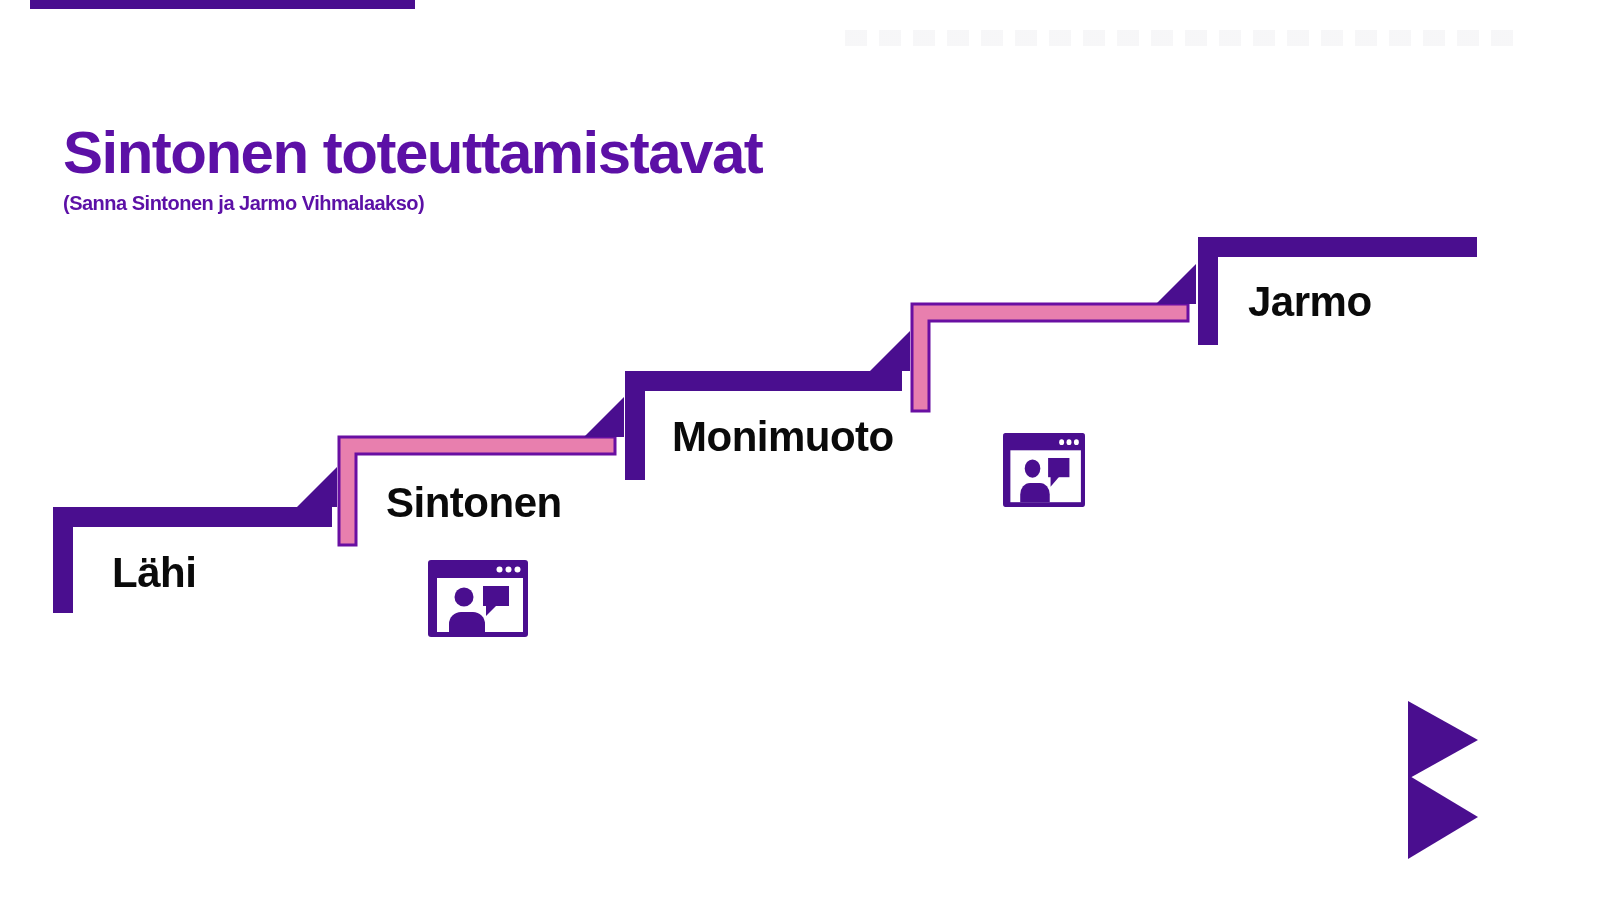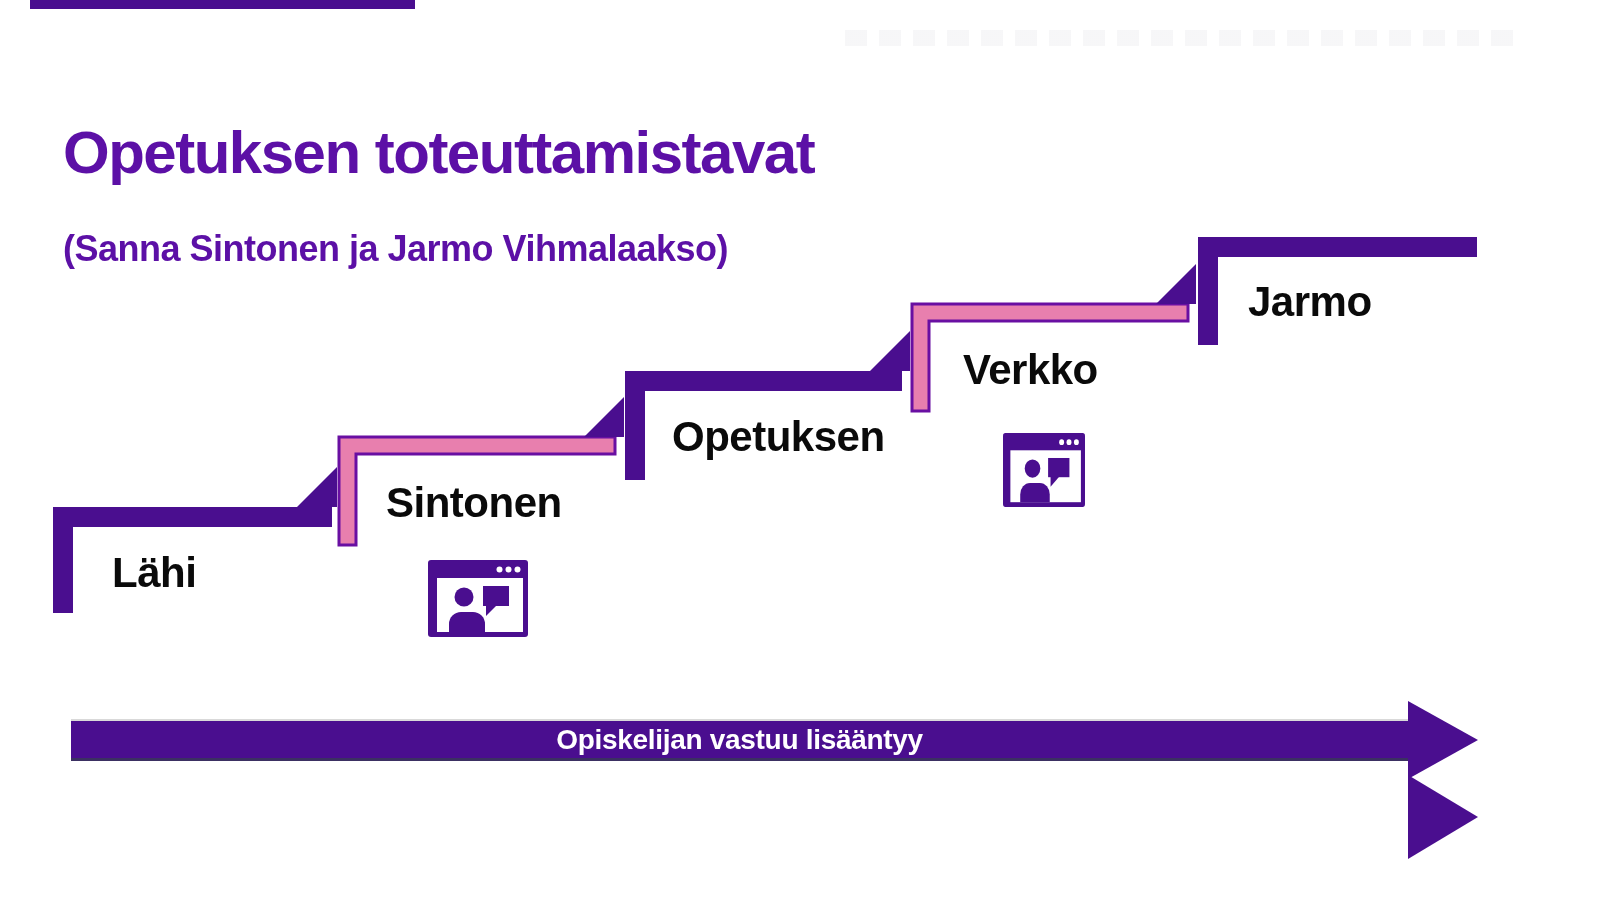--- a/index.html
+++ b/index.html
@@ -24,22 +24,22 @@
     background:repeating-linear-gradient(90deg, rgba(60,60,90,0.07) 0 22px, transparent 22px 34px);
     opacity:.6;
   }
   .title{
     position:absolute;left:63px;top:118px;
     font-size:60px;font-weight:bold;letter-spacing:-1.5px;
     color:var(--title-purple);white-space:nowrap;
   }
   .subtitle{
     position:absolute;left:63px;top:192px;
-    font-size:36px;font-weight:bold;letter-spacing:-0.5px;
-    color:var(--title-purple);white-space:nowrap;margin-top:36px;
+    font-size:20px;font-weight:bold;letter-spacing:-0.5px;
+    color:var(--title-purple);white-space:nowrap;
   }
   .lshape{position:absolute;}
   .fill-purple{fill:var(--purple);}
   .fill-pink{fill:var(--pink);stroke:var(--pink-border);stroke-width:3;}
   .step-label{
     position:absolute;font-size:42px;font-weight:bold;color:var(--label-black);
     white-space:nowrap;letter-spacing:-0.5px;
   }
   .tri{
     position:absolute;background:var(--purple);
@@ -66,21 +66,21 @@
 </style>
 </head>
 <body>
 
 <div class="stage">
 
   <div class="topbar"></div>
 
   <div class="artifact-strip"></div>
 
-  <div class="title">Opetuksen toteuttamistavat</div>
+  <div class="title">Sintonen toteuttamistavat</div>
   <div class="subtitle">(Sanna Sintonen ja Jarmo Vihmalaakso)</div>
 
   <svg class="lshape" style="left:53px;top:507px;" width="279" height="106" viewBox="0 0 279 106">
     <path class="fill-purple" d="M0,0 H279 V20 H20 V106 H0 Z"></path>
   </svg>
   <div class="step-label" style="left:112px;top:549px;">Lähi</div>
 
   <div class="tri" style="left:297px;top:467px;width:40px;height:40px;"></div>
 
   <svg class="lshape" style="left:337px;top:435px;" width="280" height="112" viewBox="-2 -2 280 112">
@@ -98,48 +98,44 @@
     <path class="vc-person" d="M21,72 v-8 a12,12 0 0 1 12,-12 h12 a12,12 0 0 1 12,12 v8 z"></path>
     <rect class="vc-person" x="55" y="26" width="26" height="20"></rect>
     <polygon class="vc-person" points="58,45 58,56 69,45"></polygon>
   </svg>
 
   <div class="tri" style="left:584px;top:397px;width:40px;height:40px;"></div>
 
   <svg class="lshape" style="left:625px;top:371px;" width="277" height="109" viewBox="0 0 277 109">
     <path class="fill-purple" d="M0,0 H277 V20 H20 V109 H0 Z"></path>
   </svg>
-  <div class="step-label" style="left:672px;top:413px;">Opetuksen</div>
+  <div class="step-label" style="left:672px;top:413px;">Monimuoto</div>
 
   <div class="tri" style="left:870px;top:331px;width:40px;height:40px;"></div>
 
   <svg class="lshape" style="left:910px;top:302px;" width="280" height="111" viewBox="-2 -2 280 111">
     <path class="fill-pink" d="M0,0 H276 V17 H17 V107 H0 Z"></path>
   </svg>
-  <div class="step-label" style="left:963px;top:346px;">Verkko</div>
 
   <svg class="vc-icon" style="left:1003px;top:433px;" width="82" height="74" viewBox="0 0 100 77" preserveAspectRatio="none">
     <rect class="vc-frame" x="0" y="0" width="100" height="77" rx="3"></rect>
     <circle class="vc-dot" cx="71.5" cy="9.5" r="3"></circle>
     <circle class="vc-dot" cx="80.5" cy="9.5" r="3"></circle>
     <circle class="vc-dot" cx="89.5" cy="9.5" r="3"></circle>
     <rect class="vc-screen" x="9" y="18" width="86" height="54"></rect>
     <circle class="vc-person" cx="36" cy="37" r="9.5"></circle>
     <path class="vc-person" d="M21,72 v-8 a12,12 0 0 1 12,-12 h12 a12,12 0 0 1 12,12 v8 z"></path>
     <rect class="vc-person" x="55" y="26" width="26" height="20"></rect>
     <polygon class="vc-person" points="58,45 58,56 69,45"></polygon>
   </svg>
 
   <div class="tri" style="left:1156px;top:264px;width:40px;height:40px;"></div>
 
   <svg class="lshape" style="left:1198px;top:237px;" width="279" height="108" viewBox="0 0 279 108">
     <path class="fill-purple" d="M0,0 H279 V20 H20 V108 H0 Z"></path>
   </svg>
   <div class="step-label" style="left:1248px;top:278px;">Jarmo</div>
 
-  <div class="arrow-body" style="top:721px;width:1337px;height:37px;">
-    <span class="arrow-label">Opiskelijan vastuu lisääntyy</span>
-  </div>
   <div class="arrow-head" style="left:1408px;top:701px;width:70px;height:78px;"></div>
 
   <div class="arrow-head" style="left:1408px;top:775px;width:70px;height:84px;"></div>
 
 </div>
 
 </body></html>

